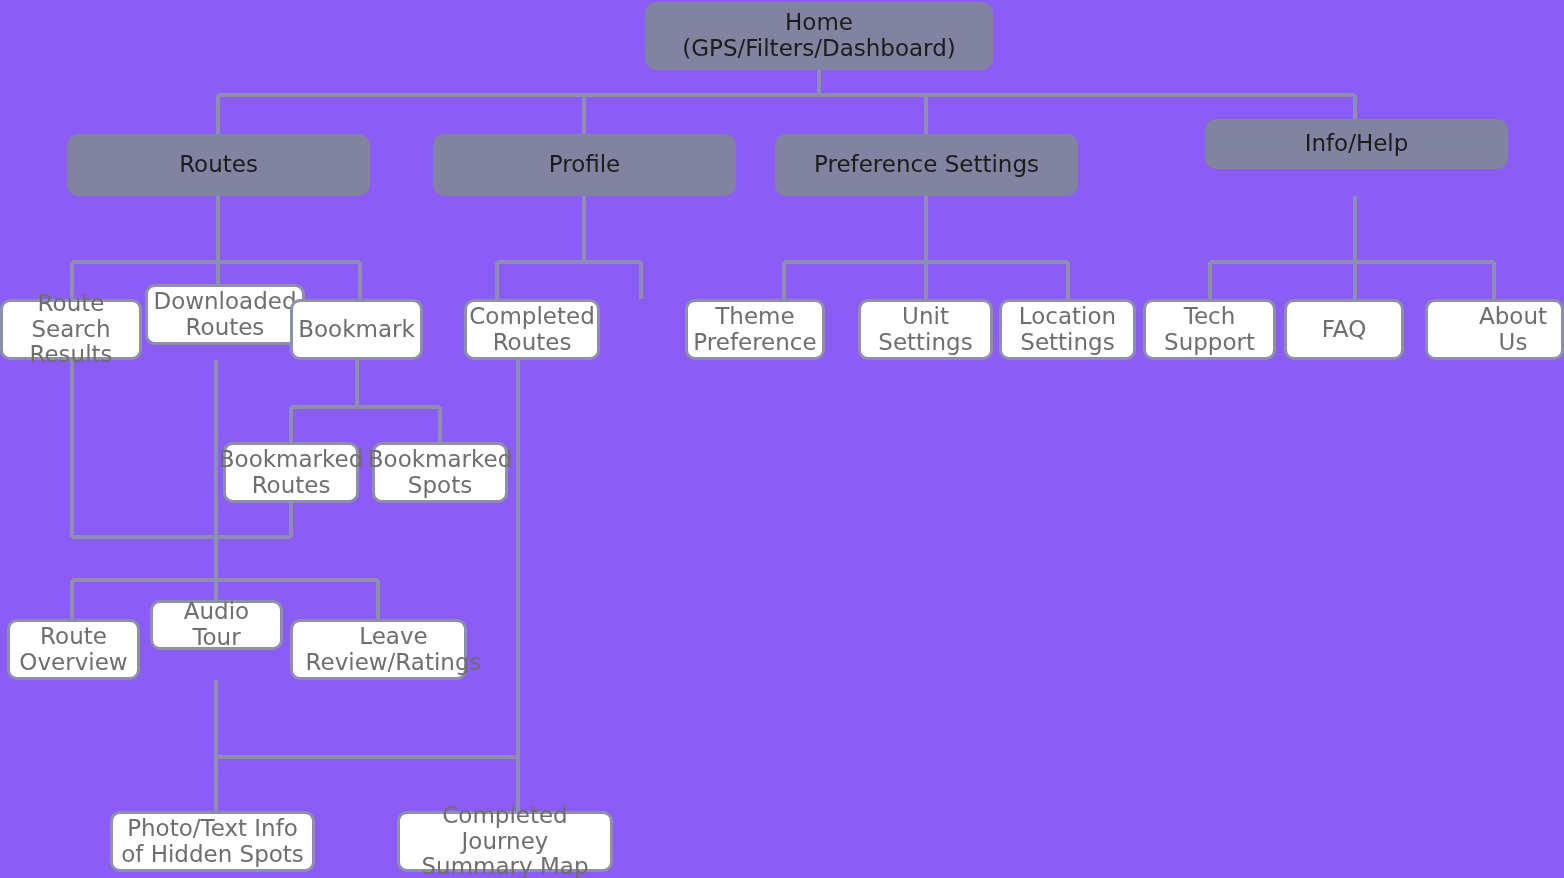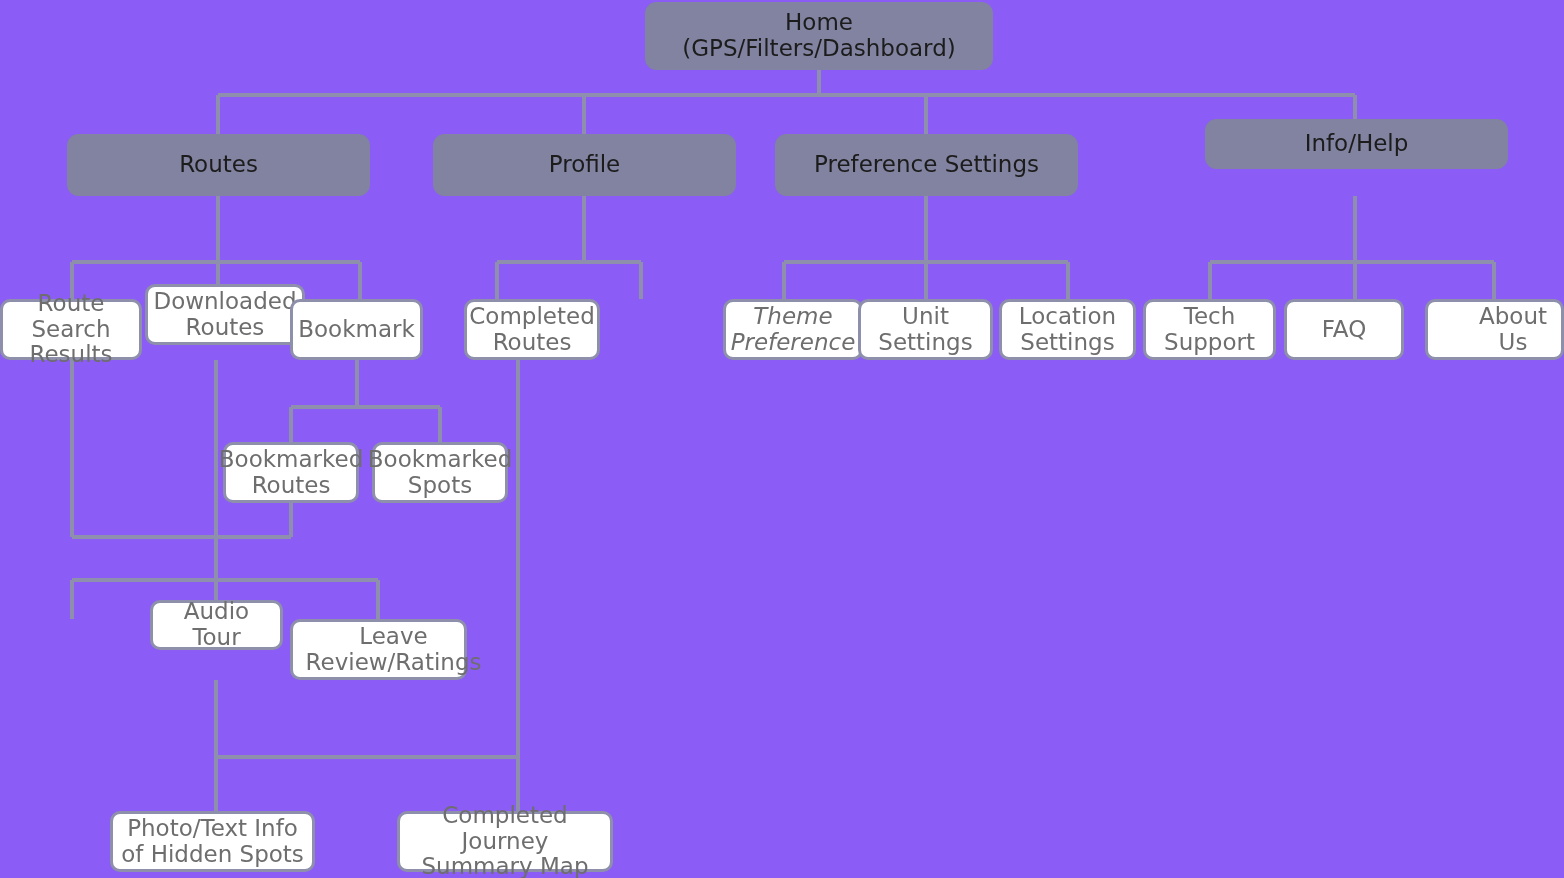--- a/index.html
+++ b/index.html
@@ -150,21 +150,21 @@
   <div class="node leaf" style="left:290px; top:299px; width:133px; height:61px;">
     <span class="label">Bookmark</span>
   </div>
 
   <div class="node leaf" style="left:430px; top:299px; width:136px; height:61px;margin-left:34px;">
     <span class="label">Completed
 Routes</span>
   </div>
 
 
-  <div class="node leaf" style="left:723px; top:299px; width:140px; height:61px;font-style:italic;">
+  <div class="node leaf" style="left:685px; top:299px; width:140px; height:61px;">
     <span class="label">Theme
 Preference</span>
   </div>
 
   <div class="node leaf" style="left:858px; top:299px; width:135px; height:61px;">
     <span class="label">Unit
 Settings</span>
   </div>
 
   <div class="node leaf" style="left:999px; top:299px; width:137px; height:61px;">
@@ -188,20 +188,24 @@
   <div class="node leaf" style="left:223px; top:442px; width:136px; height:61px;">
     <span class="label">Bookmarked
 Routes</span>
   </div>
 
   <div class="node leaf" style="left:372px; top:442px; width:136px; height:61px;">
     <span class="label">Bookmarked
 Spots</span>
   </div>
 
+  <div class="node leaf" style="left:7px; top:619px; width:133px; height:61px;">
+    <span class="label">Route
+Overview</span>
+  </div>
 
   <div class="node leaf" style="left:150px; top:600px; width:133px; height:50px;">
     <span class="label">Audio Tour</span>
   </div>
 
   <div class="node leaf" style="left:290px; top:619px; width:177px; height:61px;padding-left:30px;">
     <span class="label">Leave
 Review/Ratings</span>
   </div>
 

